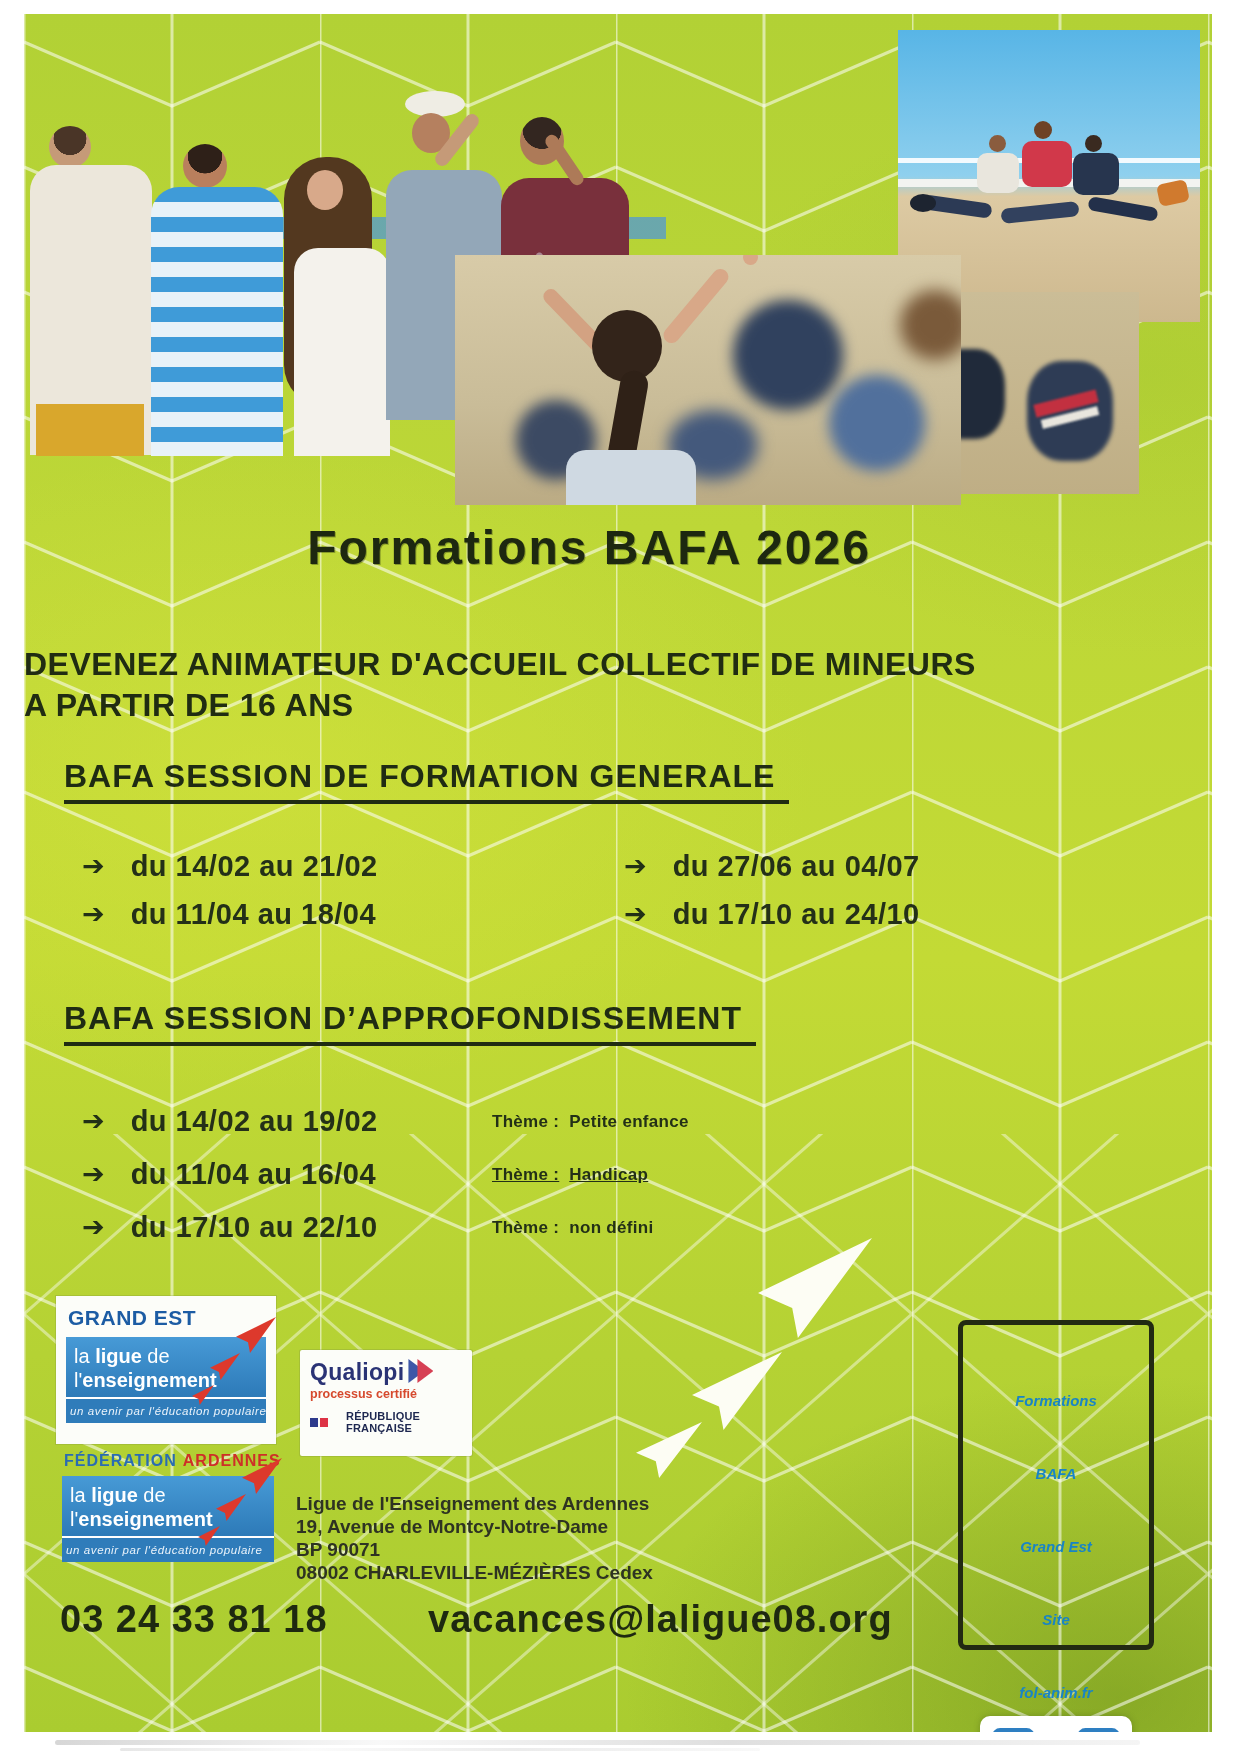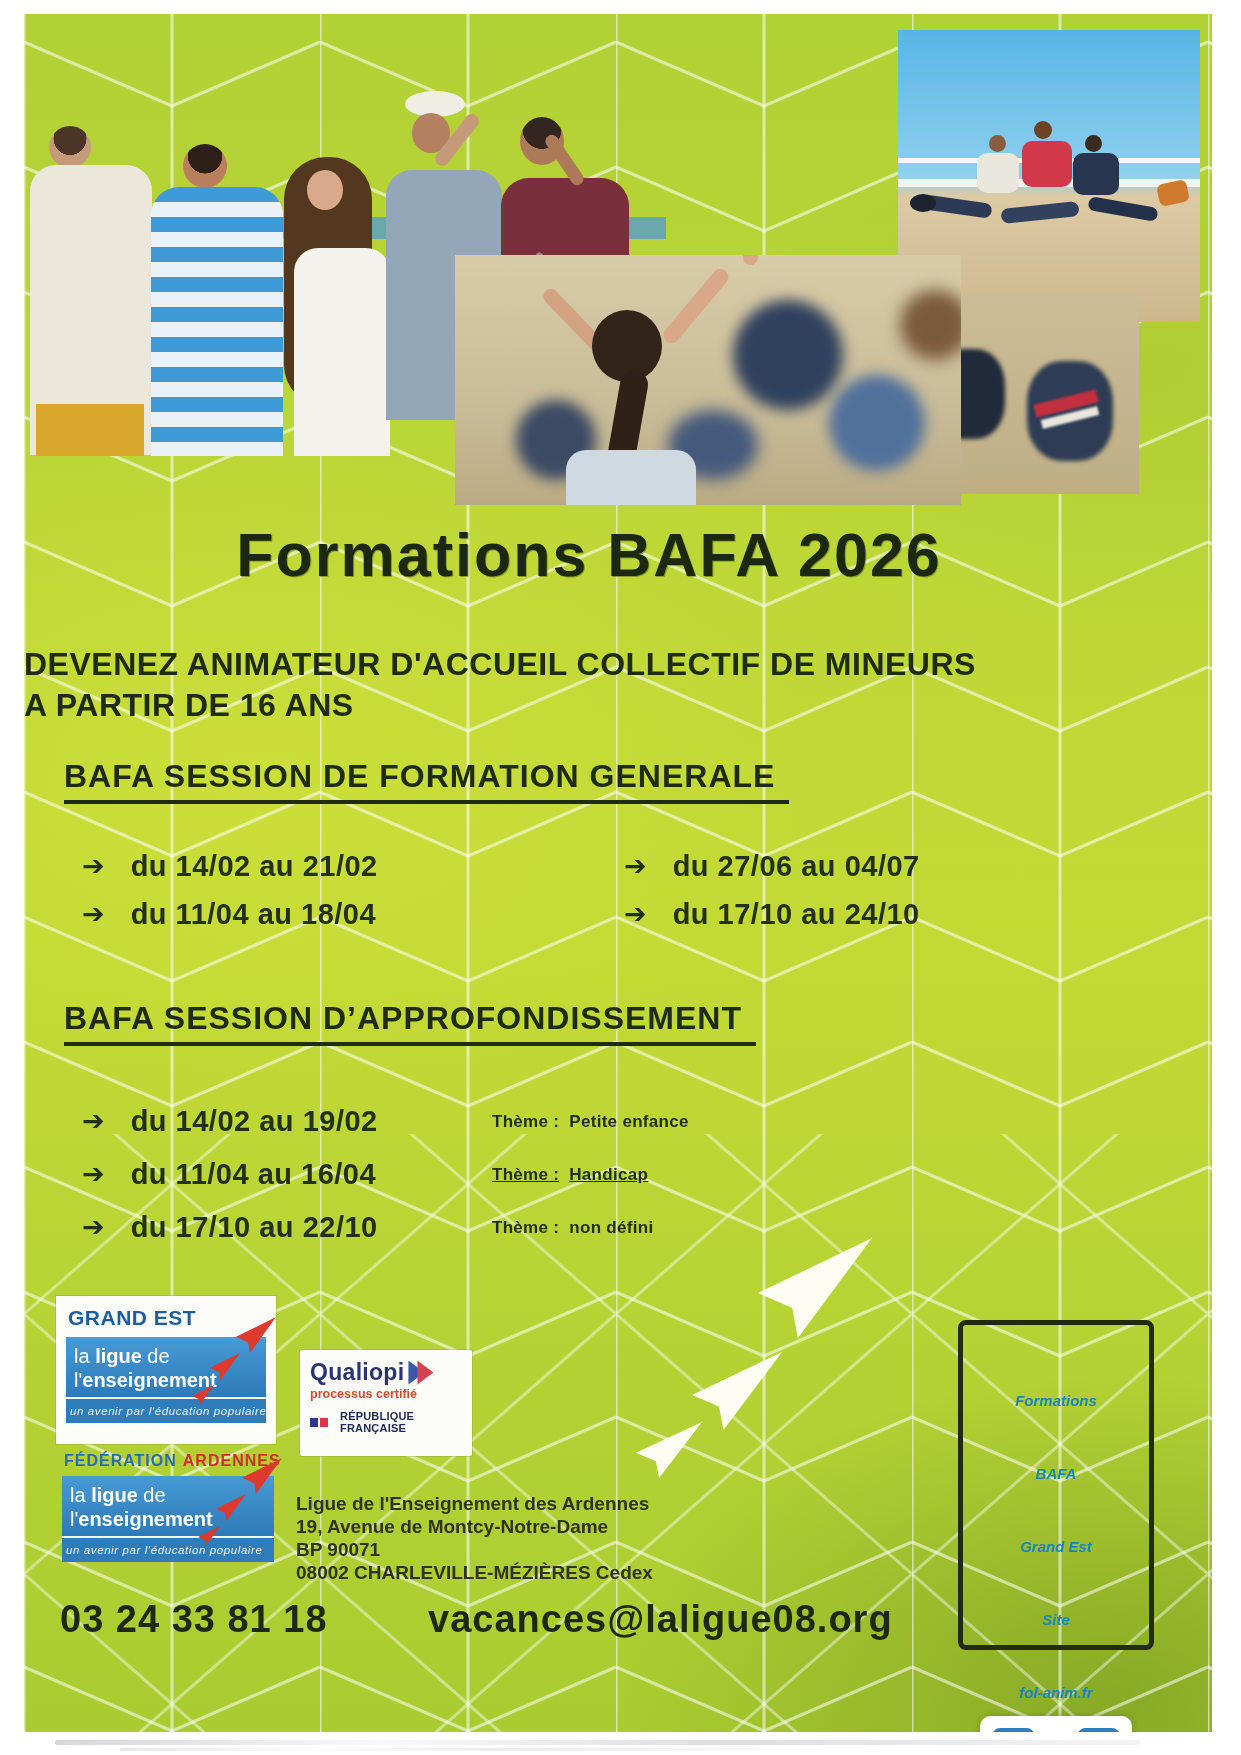--- a/index.html
+++ b/index.html
@@ -17,21 +17,21 @@
       radial-gradient(820px 540px at 92% 98%, rgba(88,122,24,0.42), rgba(88,122,24,0) 60%),
       linear-gradient(180deg,#b2d135 0%,#bdd737 30%,#c3da35 55%,#b5d234 78%,#aacc30 100%);
   }
   .bg-pattern{position:absolute;left:0;top:0;z-index:1;}
   .photo{position:absolute;overflow:hidden;z-index:2;}
   .sh{position:absolute;}
   .content{position:absolute;z-index:5;}
 
   .title{
     left:0;top:506px;width:1130px;text-align:center;
-    font-size:61px;font-weight:800;letter-spacing:2px;color:#1d2810;
+    font-size:48px;font-weight:800;letter-spacing:2px;color:#1d2810;
     text-shadow:1px 1px 0 rgba(30,40,10,0.35);
   }
   .subtitle{
     left:0;top:630px;width:1130px;text-align:left;
     font-size:32px;line-height:41px;font-weight:800;letter-spacing:0.5px;color:#202c12;
   }
   .sec-head{
     left:40px;display:inline-block;
     font-size:32px;font-weight:800;letter-spacing:1px;color:#1f2b13;
     border-bottom:4px solid #202c12;padding-bottom:5px;padding-right:14px;
@@ -56,25 +56,25 @@
   }
   .plane{position:absolute;clip-path:polygon(100% 0%,0% 55%,30% 70%,35% 100%);}
   .plane.red{background:#dd392c;}
   .plane.white{background:#fdfdf4;z-index:4;}
   .fed-block{left:38px;top:1438px;width:212px;}
   .fed-head{font-size:16px;font-weight:800;letter-spacing:1px;margin-bottom:6px;margin-left:2px;}
   .fed-head .w1{color:#2a6cb3;}
   .fed-head .w2{color:#ce2f28;margin-left:6px;}
 
   .q-card{left:276px;top:1336px;width:152px;height:88px;padding:9px 10px;border-radius:2px;}
-  .q-row{display:flex;align-items:center;}
+  .q-row{display:flex;}
   .q-name{font-size:23px;font-weight:800;color:#2a3375;letter-spacing:0.3px;}
   .q-chev{width:16px;height:24px;clip-path:polygon(0 0,100% 50%,0 100%);}
   .q-proc{font-size:12.5px;font-weight:700;color:#d6492d;margin-top:1px;}
-  .q-rep{display:flex;align-items:center;gap:12px;margin-top:9px;}
+  .q-rep{display:flex;align-items:center;gap:18px;margin-top:9px;}
   .q-rep .txt{font-size:11px;font-weight:800;color:#1d2750;letter-spacing:0.2px;}
   .q-flag{display:flex;gap:2px;}
   .q-flag i{display:block;width:8px;height:9px;}
 
   .addr{left:272px;top:1478px;font-size:19px;font-weight:700;line-height:23px;color:#2e3322;}
 
   .info-box{
     left:934px;top:1306px;width:196px;height:330px;
     border:5px solid #222a12;border-radius:8px;text-align:center;padding-top:16px;box-sizing:border-box;
   }

